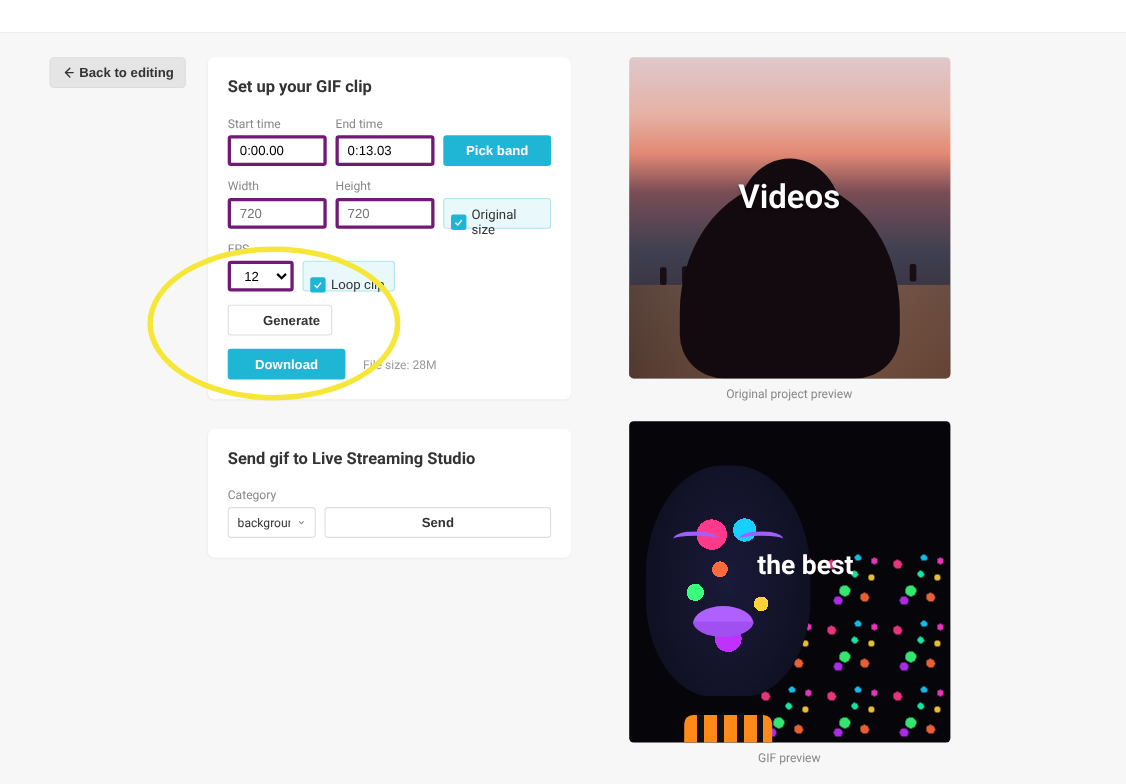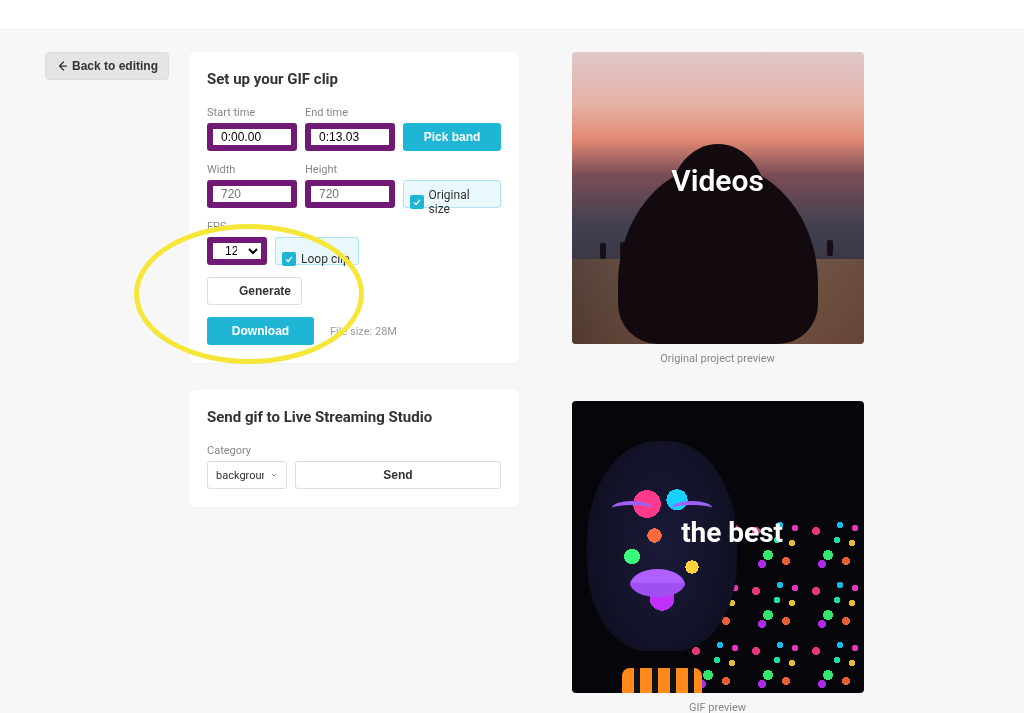--- a/index.html
+++ b/index.html
@@ -65,21 +65,21 @@
     display: flex;
     flex-direction: column;
     gap: 4px;
   }
   .field label {
     font-size: 11px;
     color: #888;
   }
   .field input, .field select {
     height: 28px;
-    border: 6px solid #701a75;
+    border: 3px solid #701a75;
     border-radius: 3px;
     padding: 0 8px;
     font-size: 12px;
     background: #fff;
   }
   .w90 { width: 90px; }
   .w60 { width: 60px; }
   .btn {
     height: 28px;
     border: none;
@@ -125,21 +125,21 @@
     pointer-events: none;
   }
   .filesize {
     font-size: 11px;
     color: #999;
     margin-left: 8px;
   }
   .preview-col {
     display: flex;
     flex-direction: column;
-    gap: 36px;
+    gap: 18px;
     flex: 0 0 325px;
     margin-left: 16px;
   }
   .preview-block {
     display: flex;
     flex-direction: column;
     align-items: center;
     gap: 8px;
   }
   .preview-img {
@@ -255,21 +255,21 @@
     background-size: 60px 60px;
     opacity: 0.9;
   }
   .neon .orange {
     position: absolute; bottom: 0; left: 50px; width: 80px; height: 25px;
     background: repeating-linear-gradient(90deg, #ff8a1a 0 12px, #101018 12px 18px);
     border-radius: 8px 8px 0 0;
   }
   .neon .label {
     position: absolute; top: 45%; left: 55%; transform: translate(-50%,-50%);
-    color: #fff; font-size: 28px; font-weight: 700;
+    color: #fff; font-size: 24px; font-weight: 700;
     white-space: nowrap;
   }
 </style>
 </head>
 <body>
 
 <div class="topbar"></div>
 
 <div class="content">
 

